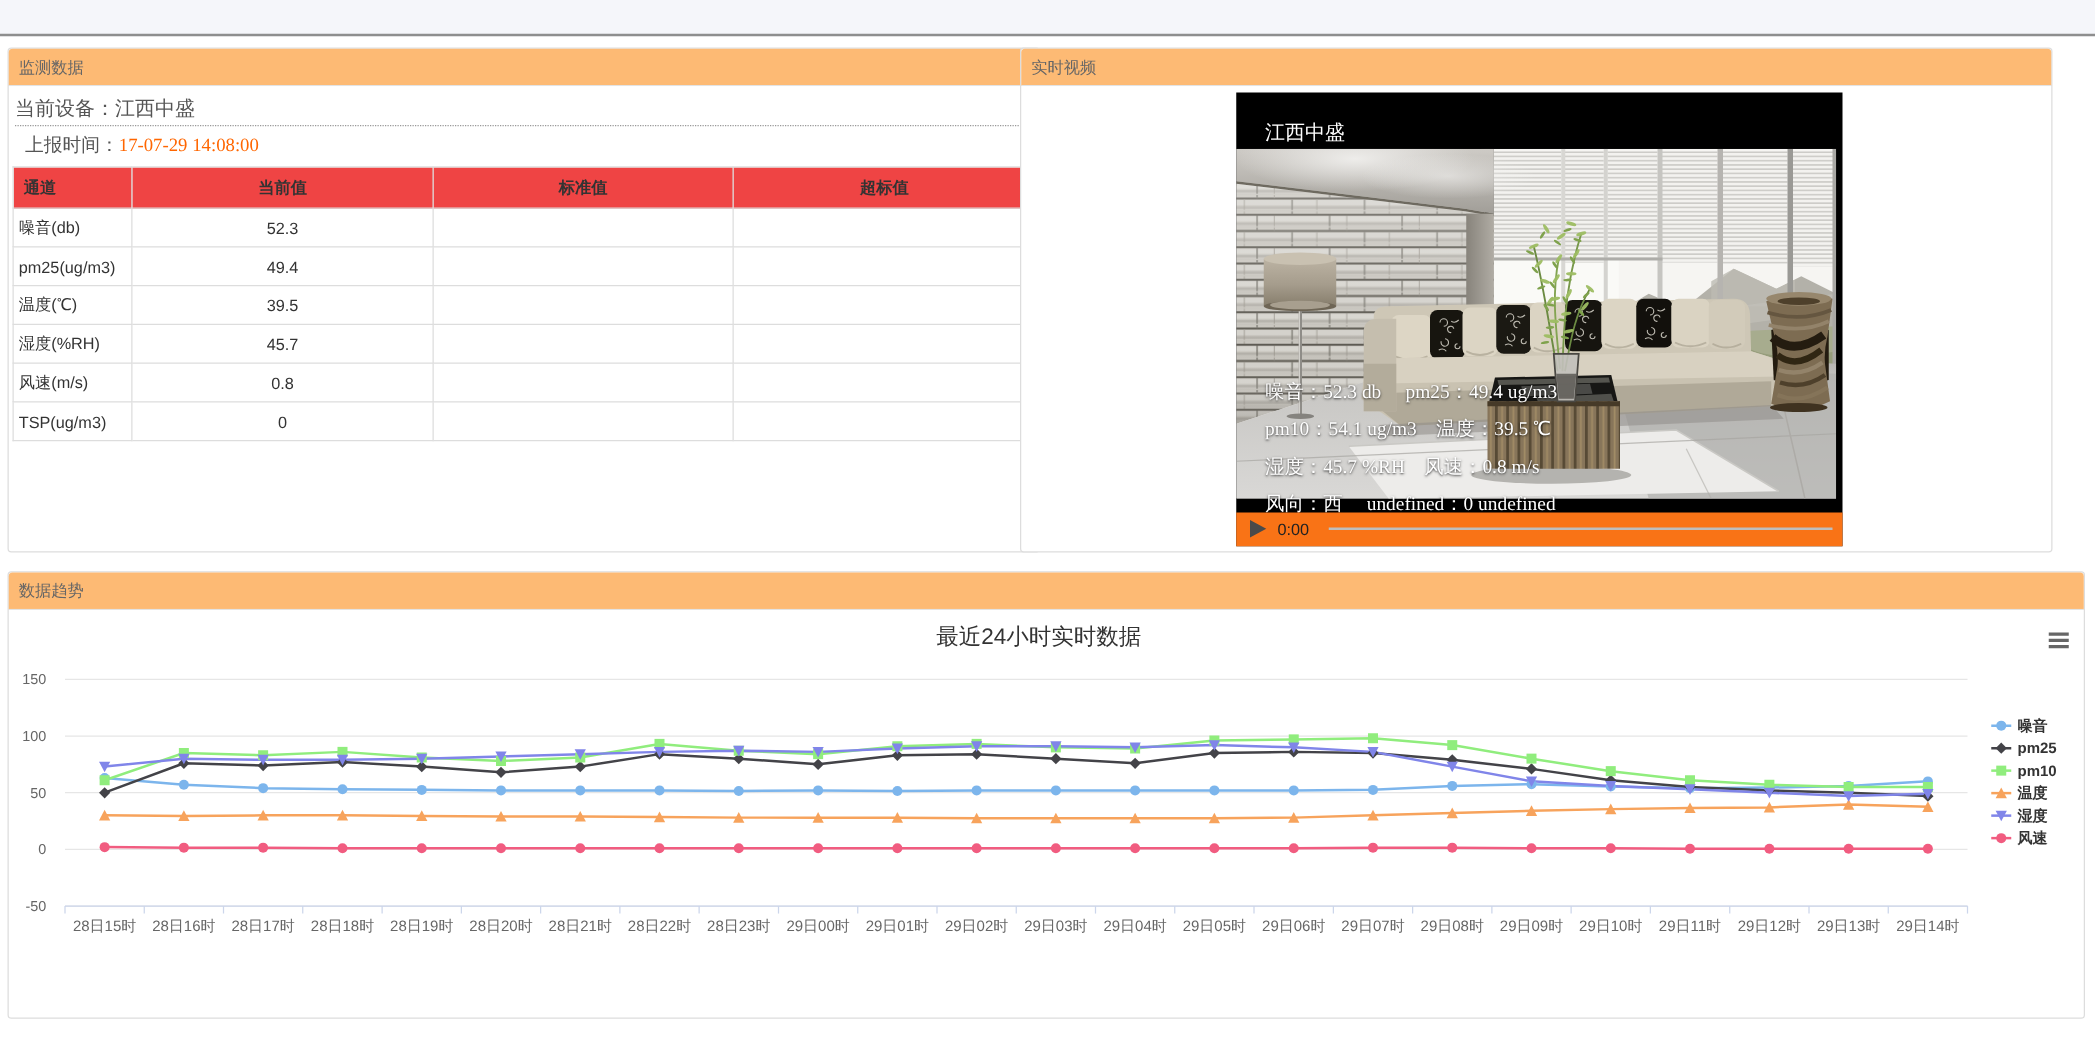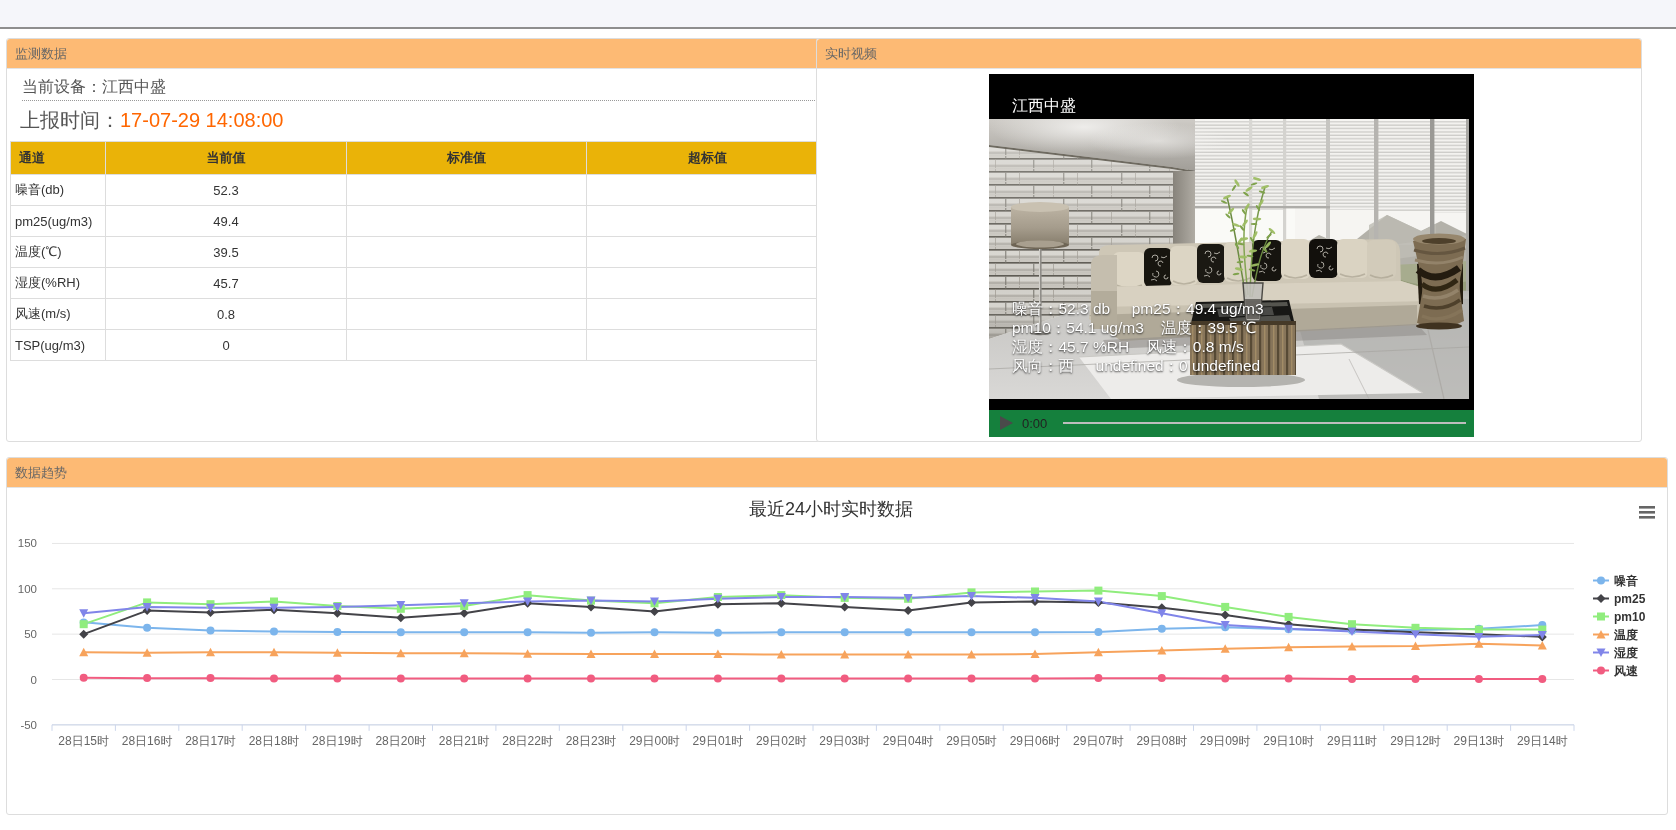--- a/index.html
+++ b/index.html
@@ -4,35 +4,35 @@
 <title>监测数据</title>
 <style>
 *{margin:0;padding:0;box-sizing:border-box;}
 html,body{width:1676px;height:830px;background:#fff;font-family:"Liberation Sans",sans-serif;}
 .topbar{position:absolute;left:0;top:0;width:1676px;height:29px;background:#f5f6fa;border-bottom:2px solid #8e8e8e;}
 .panel{position:absolute;background:#fff;border:1px solid #ddd;border-radius:3px;}
 .phead{height:30px;line-height:30px;background:#fdba74;border-bottom:1px solid #e3e3e3;color:#666;font-size:13px;padding-left:8px;border-radius:3px 3px 0 0;}
 #p1{left:6px;top:38px;width:826px;height:404px;}
 #p2{left:816px;top:38px;width:826px;height:404px;}
 #p3{left:6px;top:457px;width:1662px;height:358px;}
-.devline{margin:8px 10px 0 15px;padding-bottom:2px;border-bottom:1px dotted #999;font-size:16px;color:#555;}
-.timeline{margin:6px 10px 7px 13px;font-size:20px;color:#555;}
+.devline{margin:8px 10px 0 5px;padding-bottom:2px;border-bottom:1px dotted #999;font-size:16px;color:#555;}
+.timeline{margin:6px 10px 7px 13px;font-size:15px;color:#555;font-family:Liberation Serif, serif;}
 .timeline b{color:#f60;font-weight:normal;}
 table.mon{border-collapse:collapse;margin-left:3px;width:818px;font-size:13px;color:#333;table-layout:fixed;}
 table.mon th,table.mon td{border:1px solid #ddd;height:31px;padding:0;}
-table.mon th{background:#eab308;height:33px;font-size:13px;color:#333;}
+table.mon th{background:#ef4444;height:33px;font-size:13px;color:#333;}
 table.mon th.c1{text-align:left;padding-left:8px;}
 table.mon td.c1{text-align:left;padding-left:4px;}
 table.mon td.c2{text-align:center;}
 table.mon th{text-align:center;}
 .vwrap{position:absolute;left:172px;top:35px;width:485px;height:363px;background:#000;}
 .vtitle{position:absolute;left:23px;top:22px;color:#fff;font-size:16px;}
 .scene{position:absolute;left:0;top:45px;width:480px;height:280px;overflow:hidden;}
-.overlay{position:absolute;left:23px;top:225px;width:440px;color:#fff;font-size:15.5px;line-height:19px;text-shadow:0 1px 2px rgba(0,0,0,.8);}
-.ctrl{position:absolute;left:0;top:336px;width:485px;height:27px;background:#15803d;}
+.overlay{position:absolute;left:23px;top:225px;width:440px;color:#fff;font-size:15.5px;line-height:30px;text-shadow:0 1px 2px rgba(0,0,0,.8);font-family:Liberation Serif, serif;}
+.ctrl{position:absolute;left:0;top:336px;width:485px;height:27px;background:#f97316;}
 .play{position:absolute;left:11px;top:6px;width:0;height:0;border-left:13px solid #4a4a4a;border-top:7.5px solid transparent;border-bottom:7.5px solid transparent;}
 .vtime{position:absolute;left:33px;top:6px;font-size:13px;color:#222;}
 .track{position:absolute;left:74px;top:12px;width:403px;height:2px;background:#bdbdbd;}
 #chartbox{position:absolute;left:0px;top:29px;}
 </style>
 </head>
 <body>
 <div class="topbar"></div>
 
 <div class="panel" id="p1">

